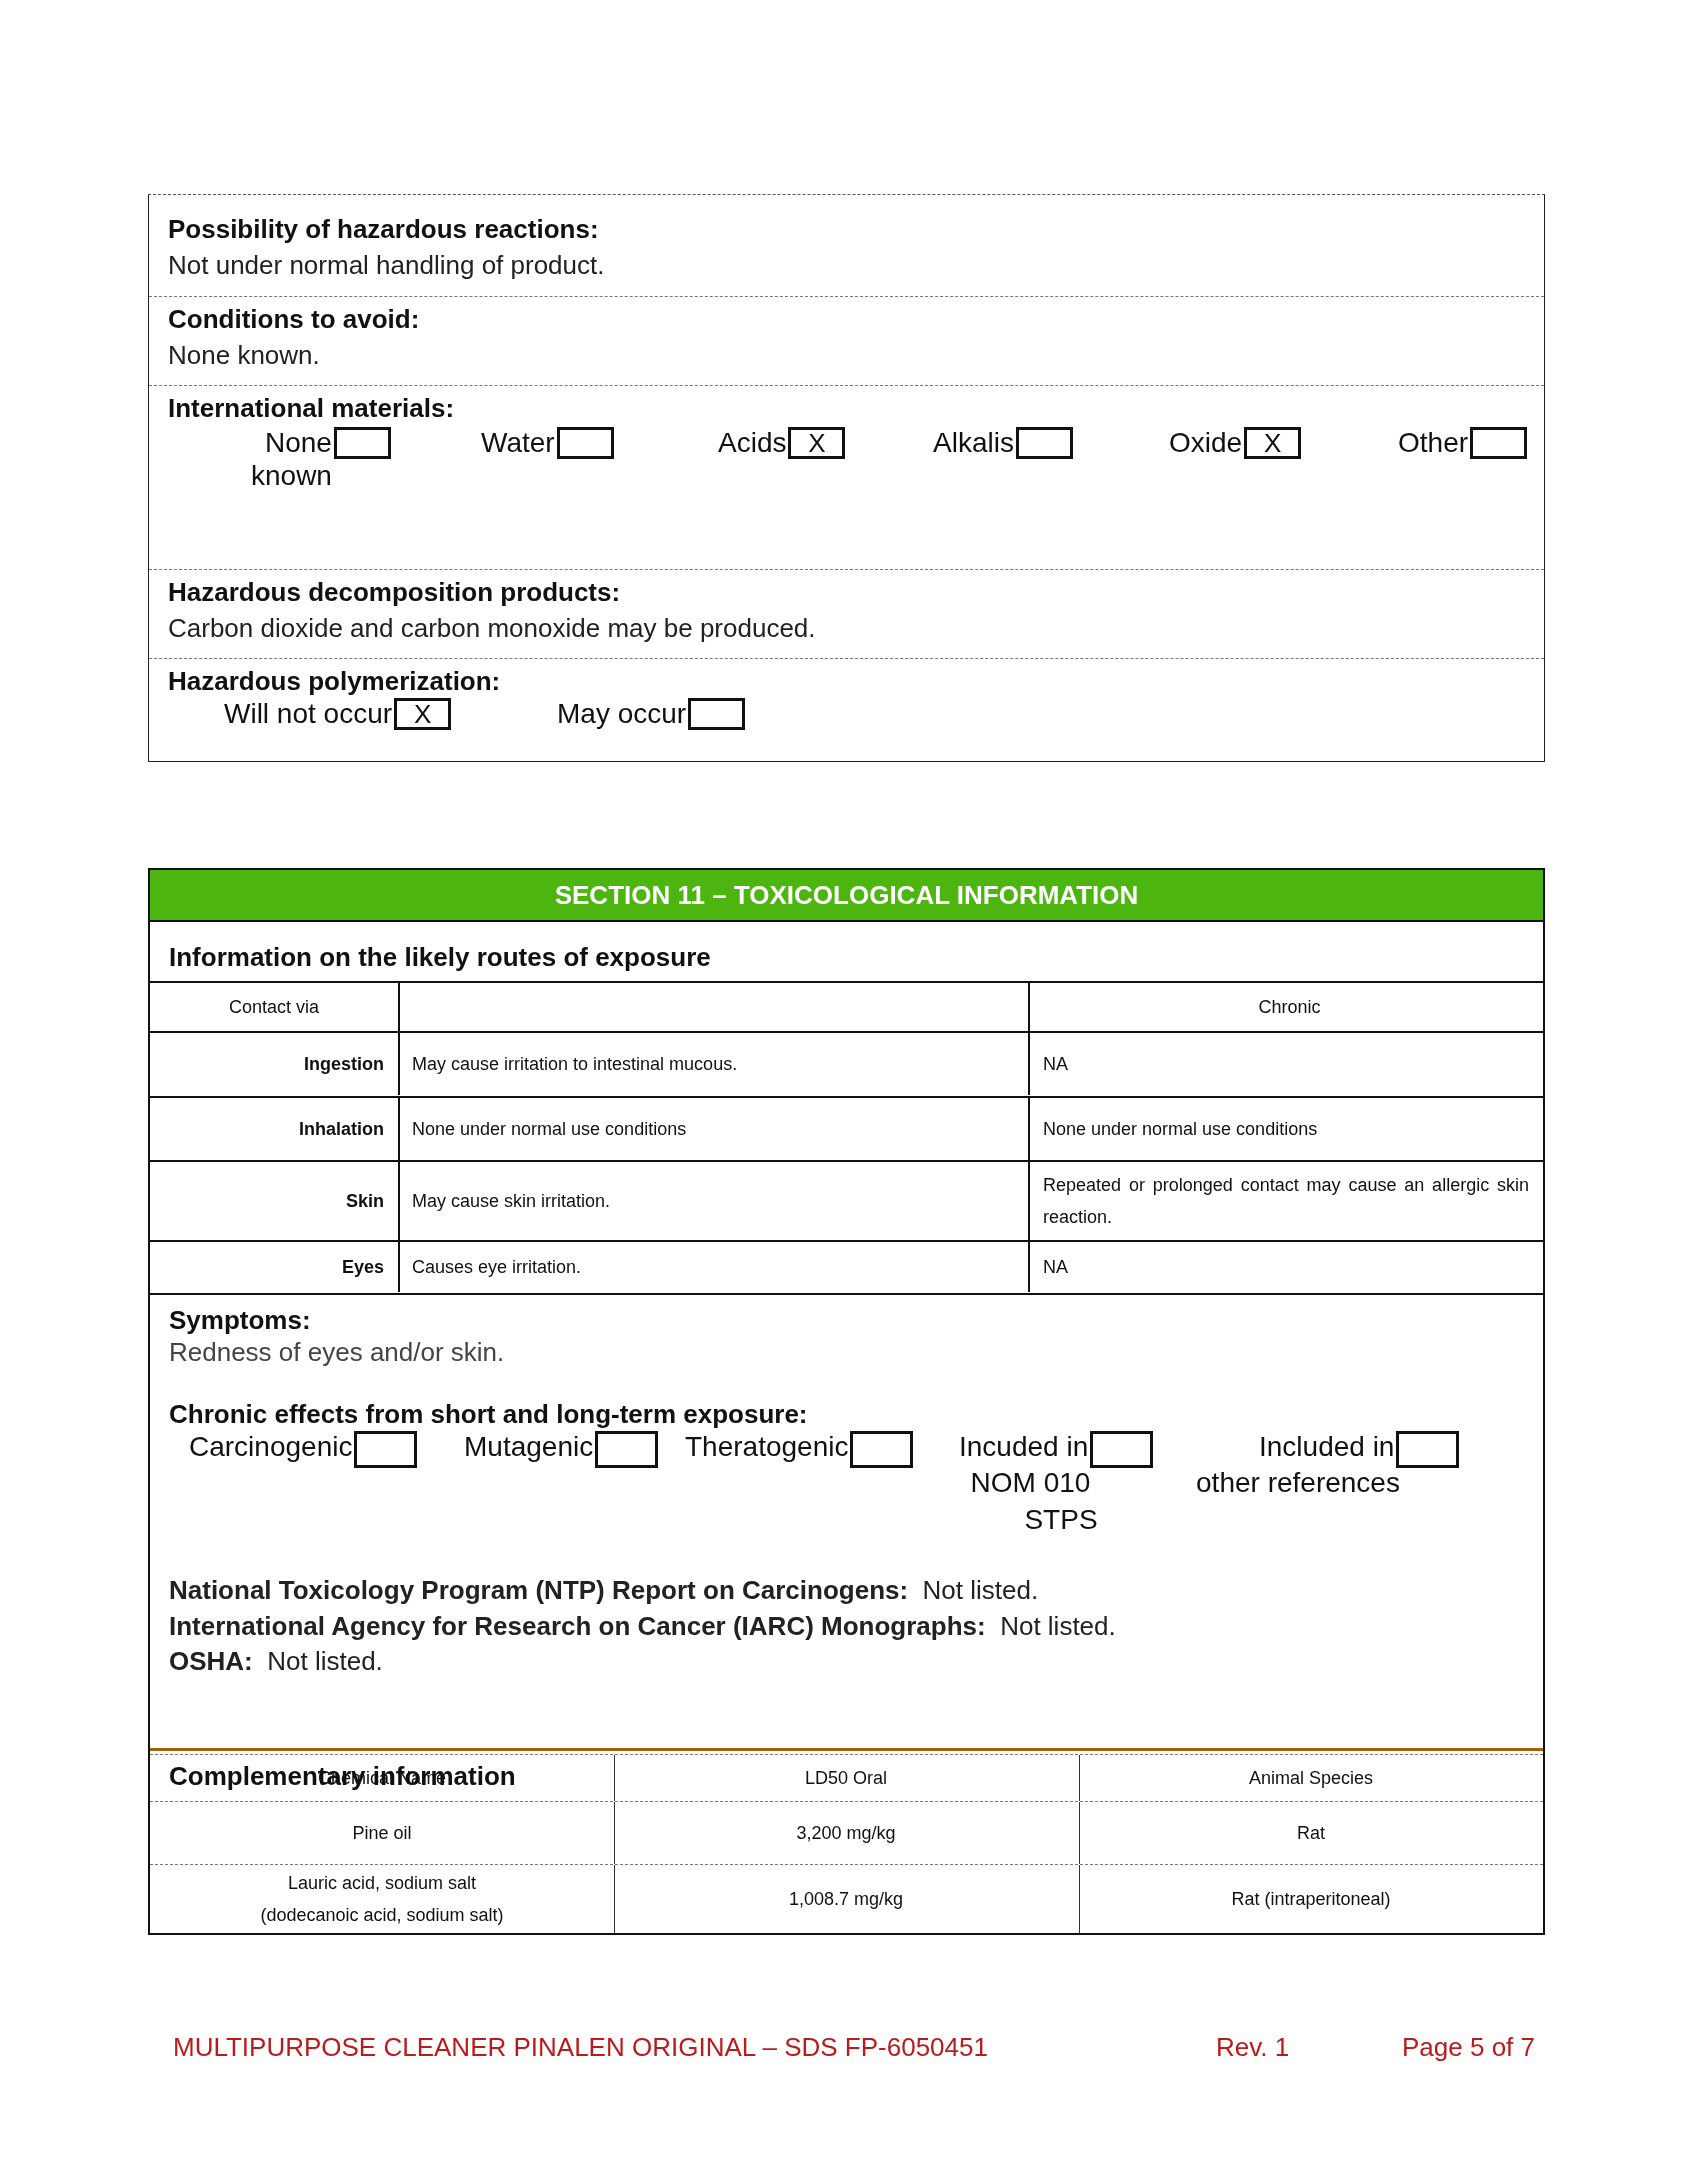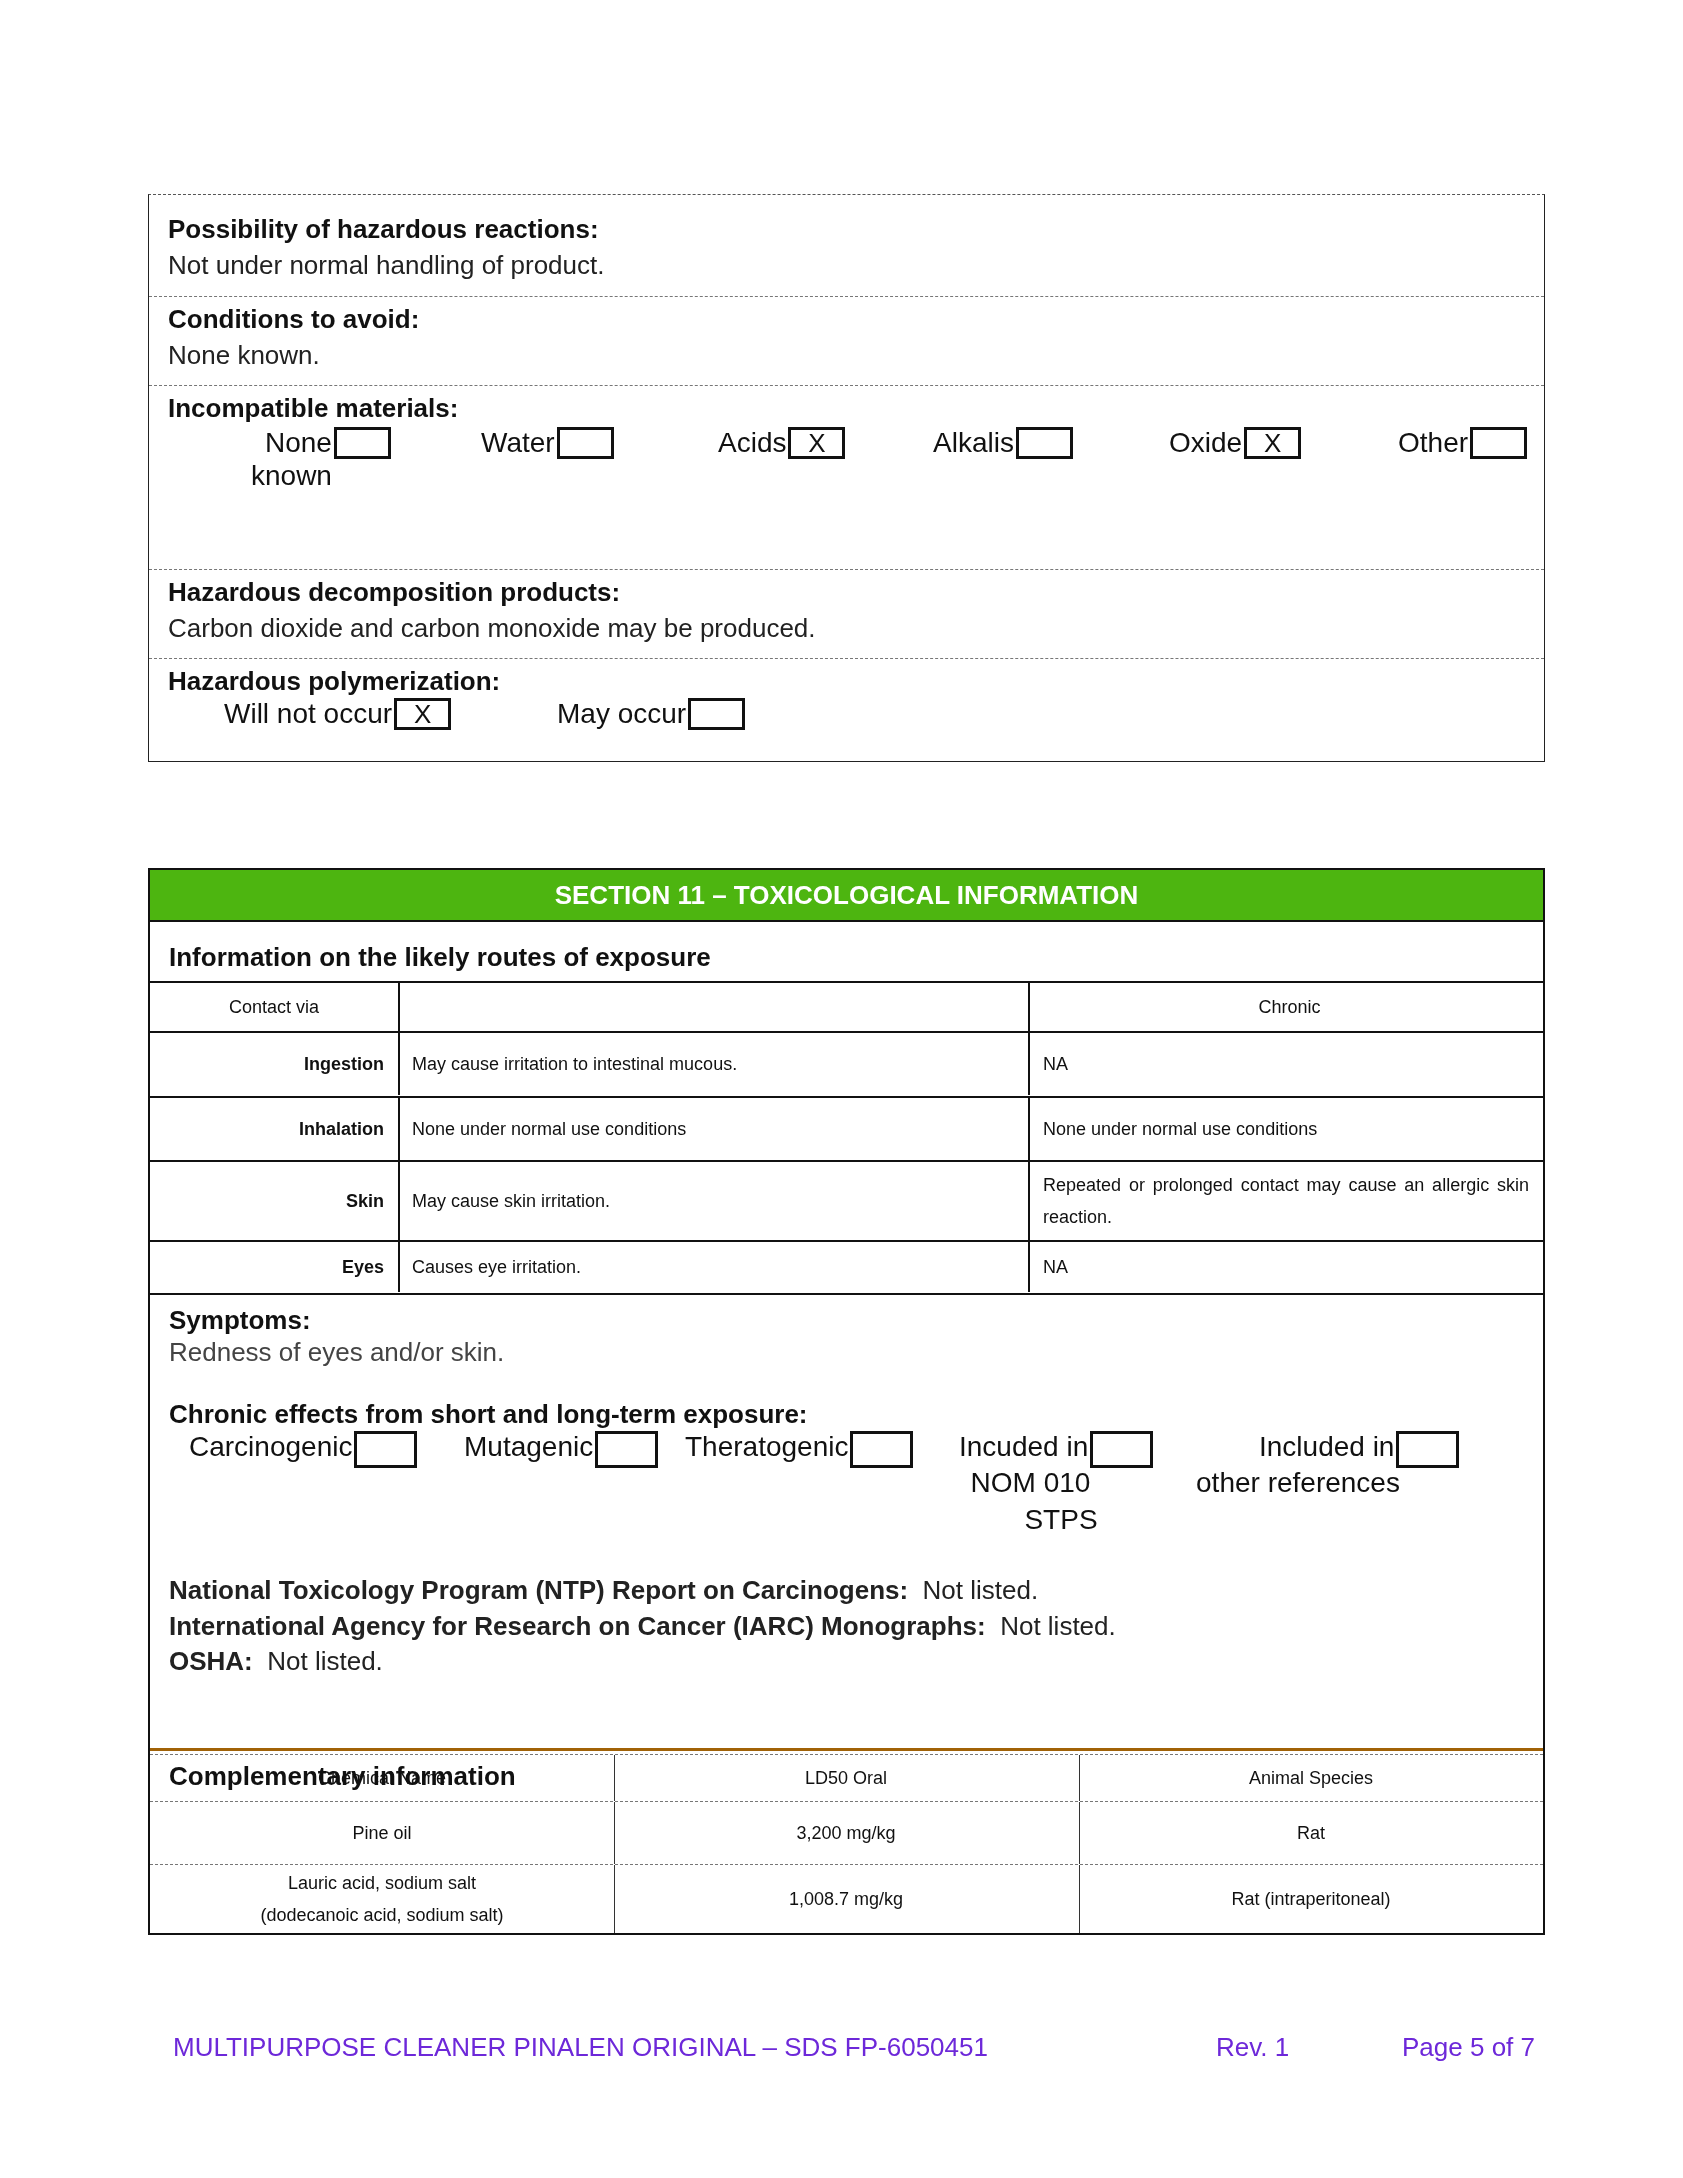--- a/index.html
+++ b/index.html
@@ -12,36 +12,36 @@
   .text { font-size:26px; position:absolute; left:19px; color:#222; }
   .cb-item { position:absolute; font-size:28px; display:flex; align-items:flex-start; }
   .cb { display:inline-block; width:57px; height:32px; border:3px solid #111; box-sizing:border-box; text-align:center; font-size:26px; line-height:27px; margin-left:2px; }
   .under { position:absolute; font-size:28px; text-align:center; }
   #box2 { top:868px; height:1067px; border:2px solid #111; }
   .green { position:absolute; left:0; right:0; top:0; height:50px; background:#4db510; color:#fff; font-weight:bold; font-size:26px; text-align:center; line-height:50px; border-bottom:2px solid #111; }
   .solid-top { border-top:2px solid #111; }
   .cell { position:absolute; top:0; bottom:0; font-size:18px; display:flex; align-items:center; box-sizing:border-box; padding:0 14px; }
   .vline { position:absolute; top:0; bottom:0; width:0; border-left:2px solid #111; }
   .vline-thin { position:absolute; top:0; bottom:0; width:0; border-left:1.5px solid #333; }
-  .footer { position:absolute; top:2032px; font-size:26px; color:#6d28d9; }
+  .footer { position:absolute; top:2032px; font-size:26px; color:#b91c1c; }
 </style>
 </head>
 <body>
 
 <div class="box" id="box1">
   <div class="row" style="top:0;height:89px;">
     <div class="label" style="top:7px;">Possibility of hazardous reactions:</div>
     <div class="text" style="top:43px;">Not under normal handling of product.</div>
   </div>
   <div class="row dash-top" style="top:89px;height:89px;">
     <div class="label" style="top:7px;">Conditions to avoid:</div>
     <div class="text" style="top:43px;">None known.</div>
   </div>
   <div class="row dash-top" style="top:178px;height:184px;">
-    <div class="label" style="top:7px;">Incompatible materials:</div>
+    <div class="label" style="top:7px;">International materials:</div>
     <div class="cb-item" style="left:116px;top:41px;">
       <span>None</span>
       <span class="cb"></span>
     </div>
     <div class="under" style="left:102px;top:74px;">known</div>
     <div class="cb-item" style="left:332px;top:41px;">
       <span>Water</span>
       <span class="cb"></span>
     </div>
     <div class="cb-item" style="left:569px;top:41px;">

